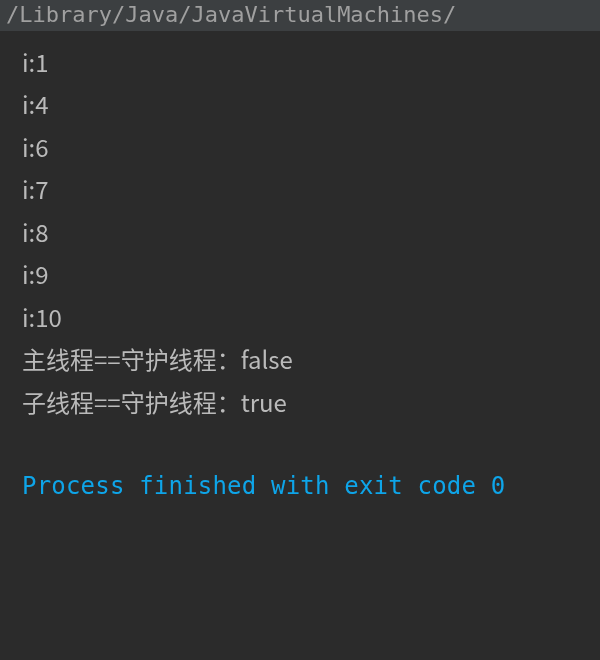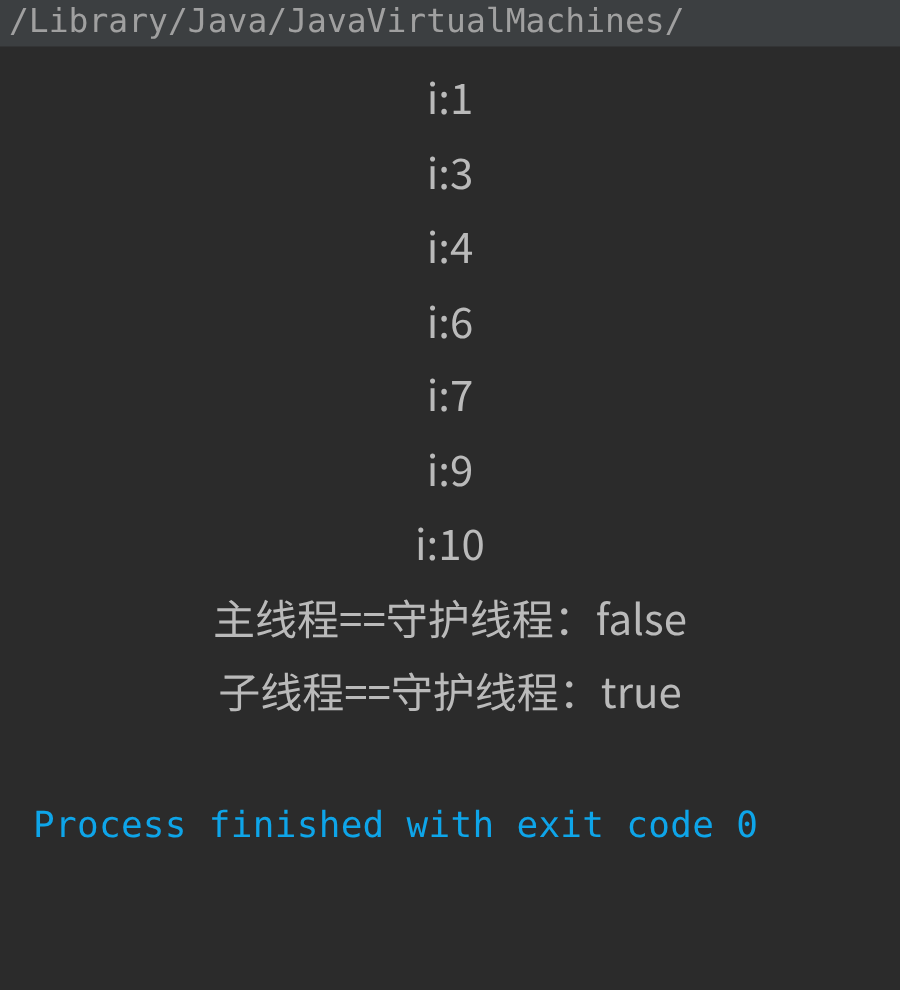--- a/index.html
+++ b/index.html
@@ -22,25 +22,24 @@
       padding: 2px 6px 4px 6px;
       white-space: nowrap;
       overflow: hidden;
       font-family: "Menlo", "Monaco", "Consolas", monospace;
     }
     .console-output {
       padding: 10px 22px 0 22px;
     }
     .line {
       color: #bababa;
-      font-size: 28px;
+      font-size: 24px;
       line-height: 1.77;
       white-space: pre;
       font-family: "Menlo", "Monaco", "Consolas", "Noto Sans CJK SC", "PingFang SC", "Microsoft YaHei", monospace;
-      text-align: center;
     }
     .blank-line {
       height: 42px;
     }
     .process-line {
       color: #0ea5e9;
       font-size: 24px;
       line-height: 1.77;
       white-space: pre;
       letter-spacing: 0.2px;
@@ -48,23 +47,23 @@
   </style>
 </head>
 <body>
 
 <div class="header-bar">
   <span>/Library/Java/JavaVirtualMachines/</span>
 </div>
 
 <div class="console-output">
   <div class="line">i:1</div>
-  <div class="line">i:3</div>
   <div class="line">i:4</div>
   <div class="line">i:6</div>
   <div class="line">i:7</div>
+  <div class="line">i:8</div>
   <div class="line">i:9</div>
   <div class="line">i:10</div>
   <div class="line">主线程==守护线程：false</div>
   <div class="line">子线程==守护线程：true</div>
   <div class="blank-line"></div>
   <div class="process-line">Process finished with exit code 0</div>
 </div>
 
 </body></html>

